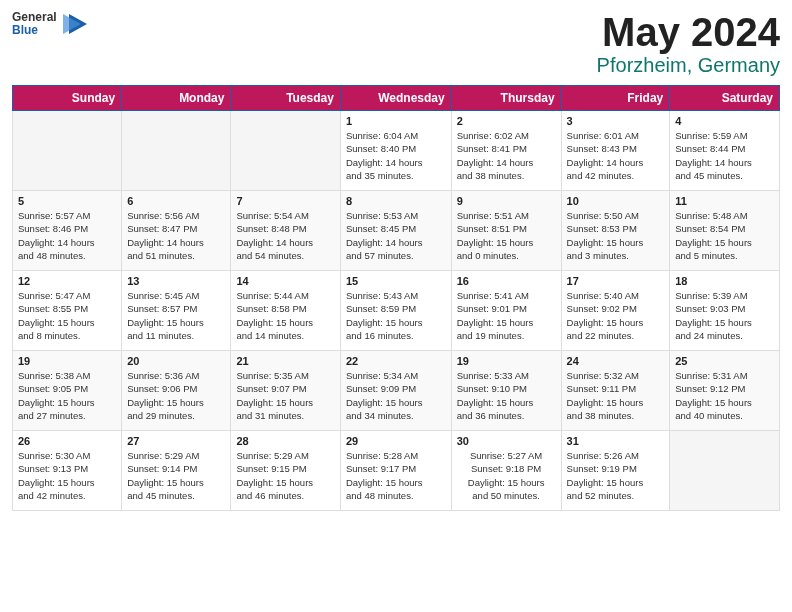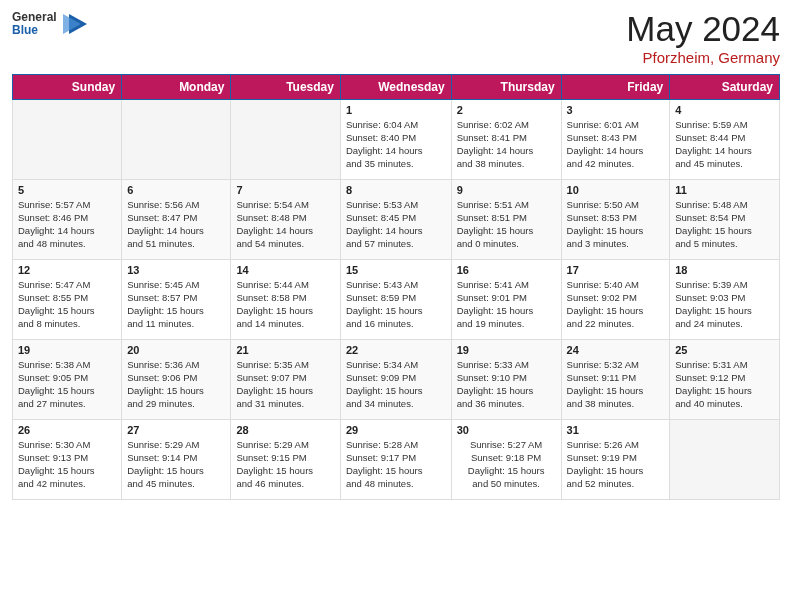--- a/index.html
+++ b/index.html
@@ -32,28 +32,28 @@
     .logo-blue { color: #1a5fa8; }
     .logo-icon {
       width: 28px;
       height: 28px;
       margin-left: 4px;
     }
     .title-block {
       text-align: right;
     }
     .month-title {
-      font-size: 35px;
-      font-weight: normal;
+      font-size: 40px;
+      font-weight: bold;
       color: #222;
       line-height: 1.1;
     }
     .subtitle {
-      font-size: 15px;
-      color: #b91c1c;
+      font-size: 20px;
+      color: #0f766e;
     }
     .calendar {
       width: 100%;
       border-collapse: collapse;
       border: 1px solid #ccc;
     }
     .calendar th {
       background-color: #be185d;
       color: #fff;
       font-size: 12px;

